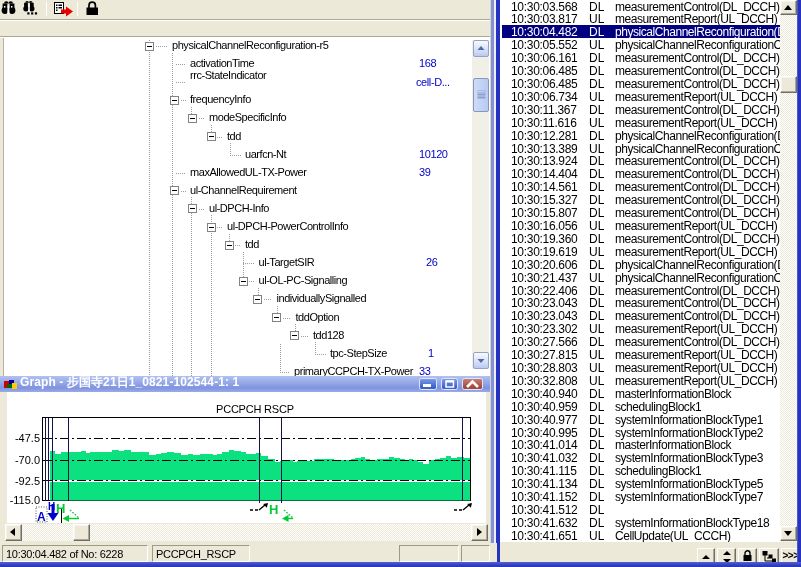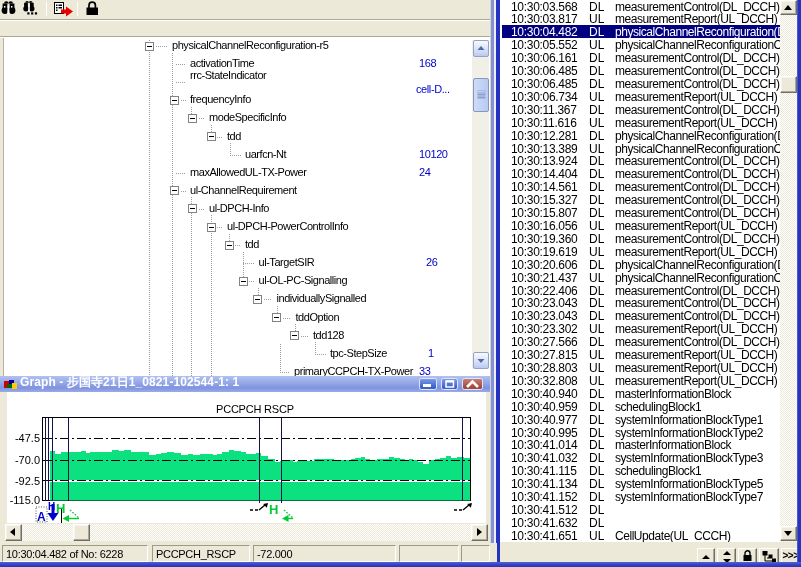--- a/index.html
+++ b/index.html
@@ -155,37 +155,37 @@
 <div class="hdot" style="left:301.0px;top:335.6px;width:8.0px"></div>
 <div class="hdot" style="left:314.5px;top:353.7px;width:11.5px"></div>
 <div class="hdot" style="left:280.0px;top:371.8px;width:10.0px"></div>
 <div class="tbox" style="left:144.5px;top:41.5px">
         <div class="tminus"></div>
       </div>
 <div class="tlabel" style="left:172.0px;top:39.0px">physicalChannelReconfiguration-r5</div>
 <div class="tlabel" style="left:190.0px;top:57.1px">activationTime</div>
 <div class="tval" style="left:419.0px;top:57.1px">168</div>
 <div class="tlabel" style="left:190.0px;top:69px">rrc-StateIndicator</div>
-<div class="tval" style="left:416.0px;top:83px">cell-D...</div>
+<div class="tval" style="left:416.0px;top:76px">cell-D...</div>
 <div class="tbox" style="left:170.0px;top:95.8px">
         <div class="tminus"></div>
       </div>
 <div class="tlabel" style="left:190.0px;top:93.3px">frequencyInfo</div>
 <div class="tbox" style="left:188.0px;top:113.9px">
         <div class="tminus"></div>
       </div>
 <div class="tlabel" style="left:209.0px;top:111.4px">modeSpecificInfo</div>
 <div class="tbox" style="left:206.5px;top:132.0px">
         <div class="tminus"></div>
       </div>
 <div class="tlabel" style="left:227.0px;top:129.5px">tdd</div>
 <div class="tlabel" style="left:245.0px;top:147.6px">uarfcn-Nt</div>
 <div class="tval" style="left:419.0px;top:147.6px">10120</div>
 <div class="tlabel" style="left:190.0px;top:165.7px">maxAllowedUL-TX-Power</div>
-<div class="tval" style="left:419.0px;top:165.7px">24</div>
+<div class="tval" style="left:419.0px;top:165.7px">39</div>
 <div class="tbox" style="left:170.0px;top:186.3px">
         <div class="tminus"></div>
       </div>
 <div class="tlabel" style="left:190.0px;top:183.8px">ul-ChannelRequirement</div>
 <div class="tbox" style="left:188.0px;top:204.4px">
         <div class="tminus"></div>
       </div>
 <div class="tlabel" style="left:209.0px;top:201.9px">ul-DPCH-Info</div>
 <div class="tbox" style="left:206.5px;top:222.5px">
         <div class="tminus"></div>
@@ -427,20 +427,21 @@
       <span class="ld">DL</span>
       <span class="lm">systemInformationBlockType7</span>
     </div>
 <div class="lrow" style="top:502.49px">
       <span class="lt">10:30:41.512</span>
       <span class="ld">DL</span>
     </div>
 <div class="lrow" style="top:515.40px">
       <span class="lt">10:30:41.632</span>
       <span class="ld">DL</span>
+      <span class="lm">systemInformationBlockType18</span>
     </div>
 <div class="lrow" style="top:528.31px">
       <span class="lt">10:30:41.651</span>
       <span class="ld">UL</span>
       <span class="lm">CellUpdate(UL_CCCH)</span>
     </div>
 </div>
 <div class="abs dither" id="listsb">
   <div class="cbtn" style="left:0;top:0;width:17px;height:15px"></div>
   <div class="arr" style="left:4px;top:5px;border-left:4.5px solid transparent;border-right:4.5px solid transparent;border-bottom:5px solid #000"></div>
@@ -564,18 +565,17 @@
     <div class="arr" style="left:5px;top:4px;border-top:4.5px solid transparent;border-bottom:4.5px solid transparent;border-right:5px solid #000"></div>
     <div class="cbtn" style="left:466px;top:0;width:17px;height:17px"></div>
     <div class="arr" style="left:472px;top:4px;border-top:4.5px solid transparent;border-bottom:4.5px solid transparent;border-left:5px solid #000"></div>
     <div class="cbtn" style="left:68px;top:0;width:17px;height:17px"></div>
   </div>
 </div>
 
 <div class="abs" id="statusbar">
   <div class="spanel" style="left:2px;width:146px">10:30:04.482 of No: 6228</div>
   <div class="spanel" style="left:152px;width:98px">PCCPCH_RSCP</div>
-  <div class="spanel" style="left:253px;width:143px">-72.000</div>
   <div class="spanel" style="left:399px;width:60px"></div>
   <div class="spanel" style="left:461px;width:29px"></div>
 
 </div>
 <div class="abs" id="bluebottom"></div>
 
 </body></html>

